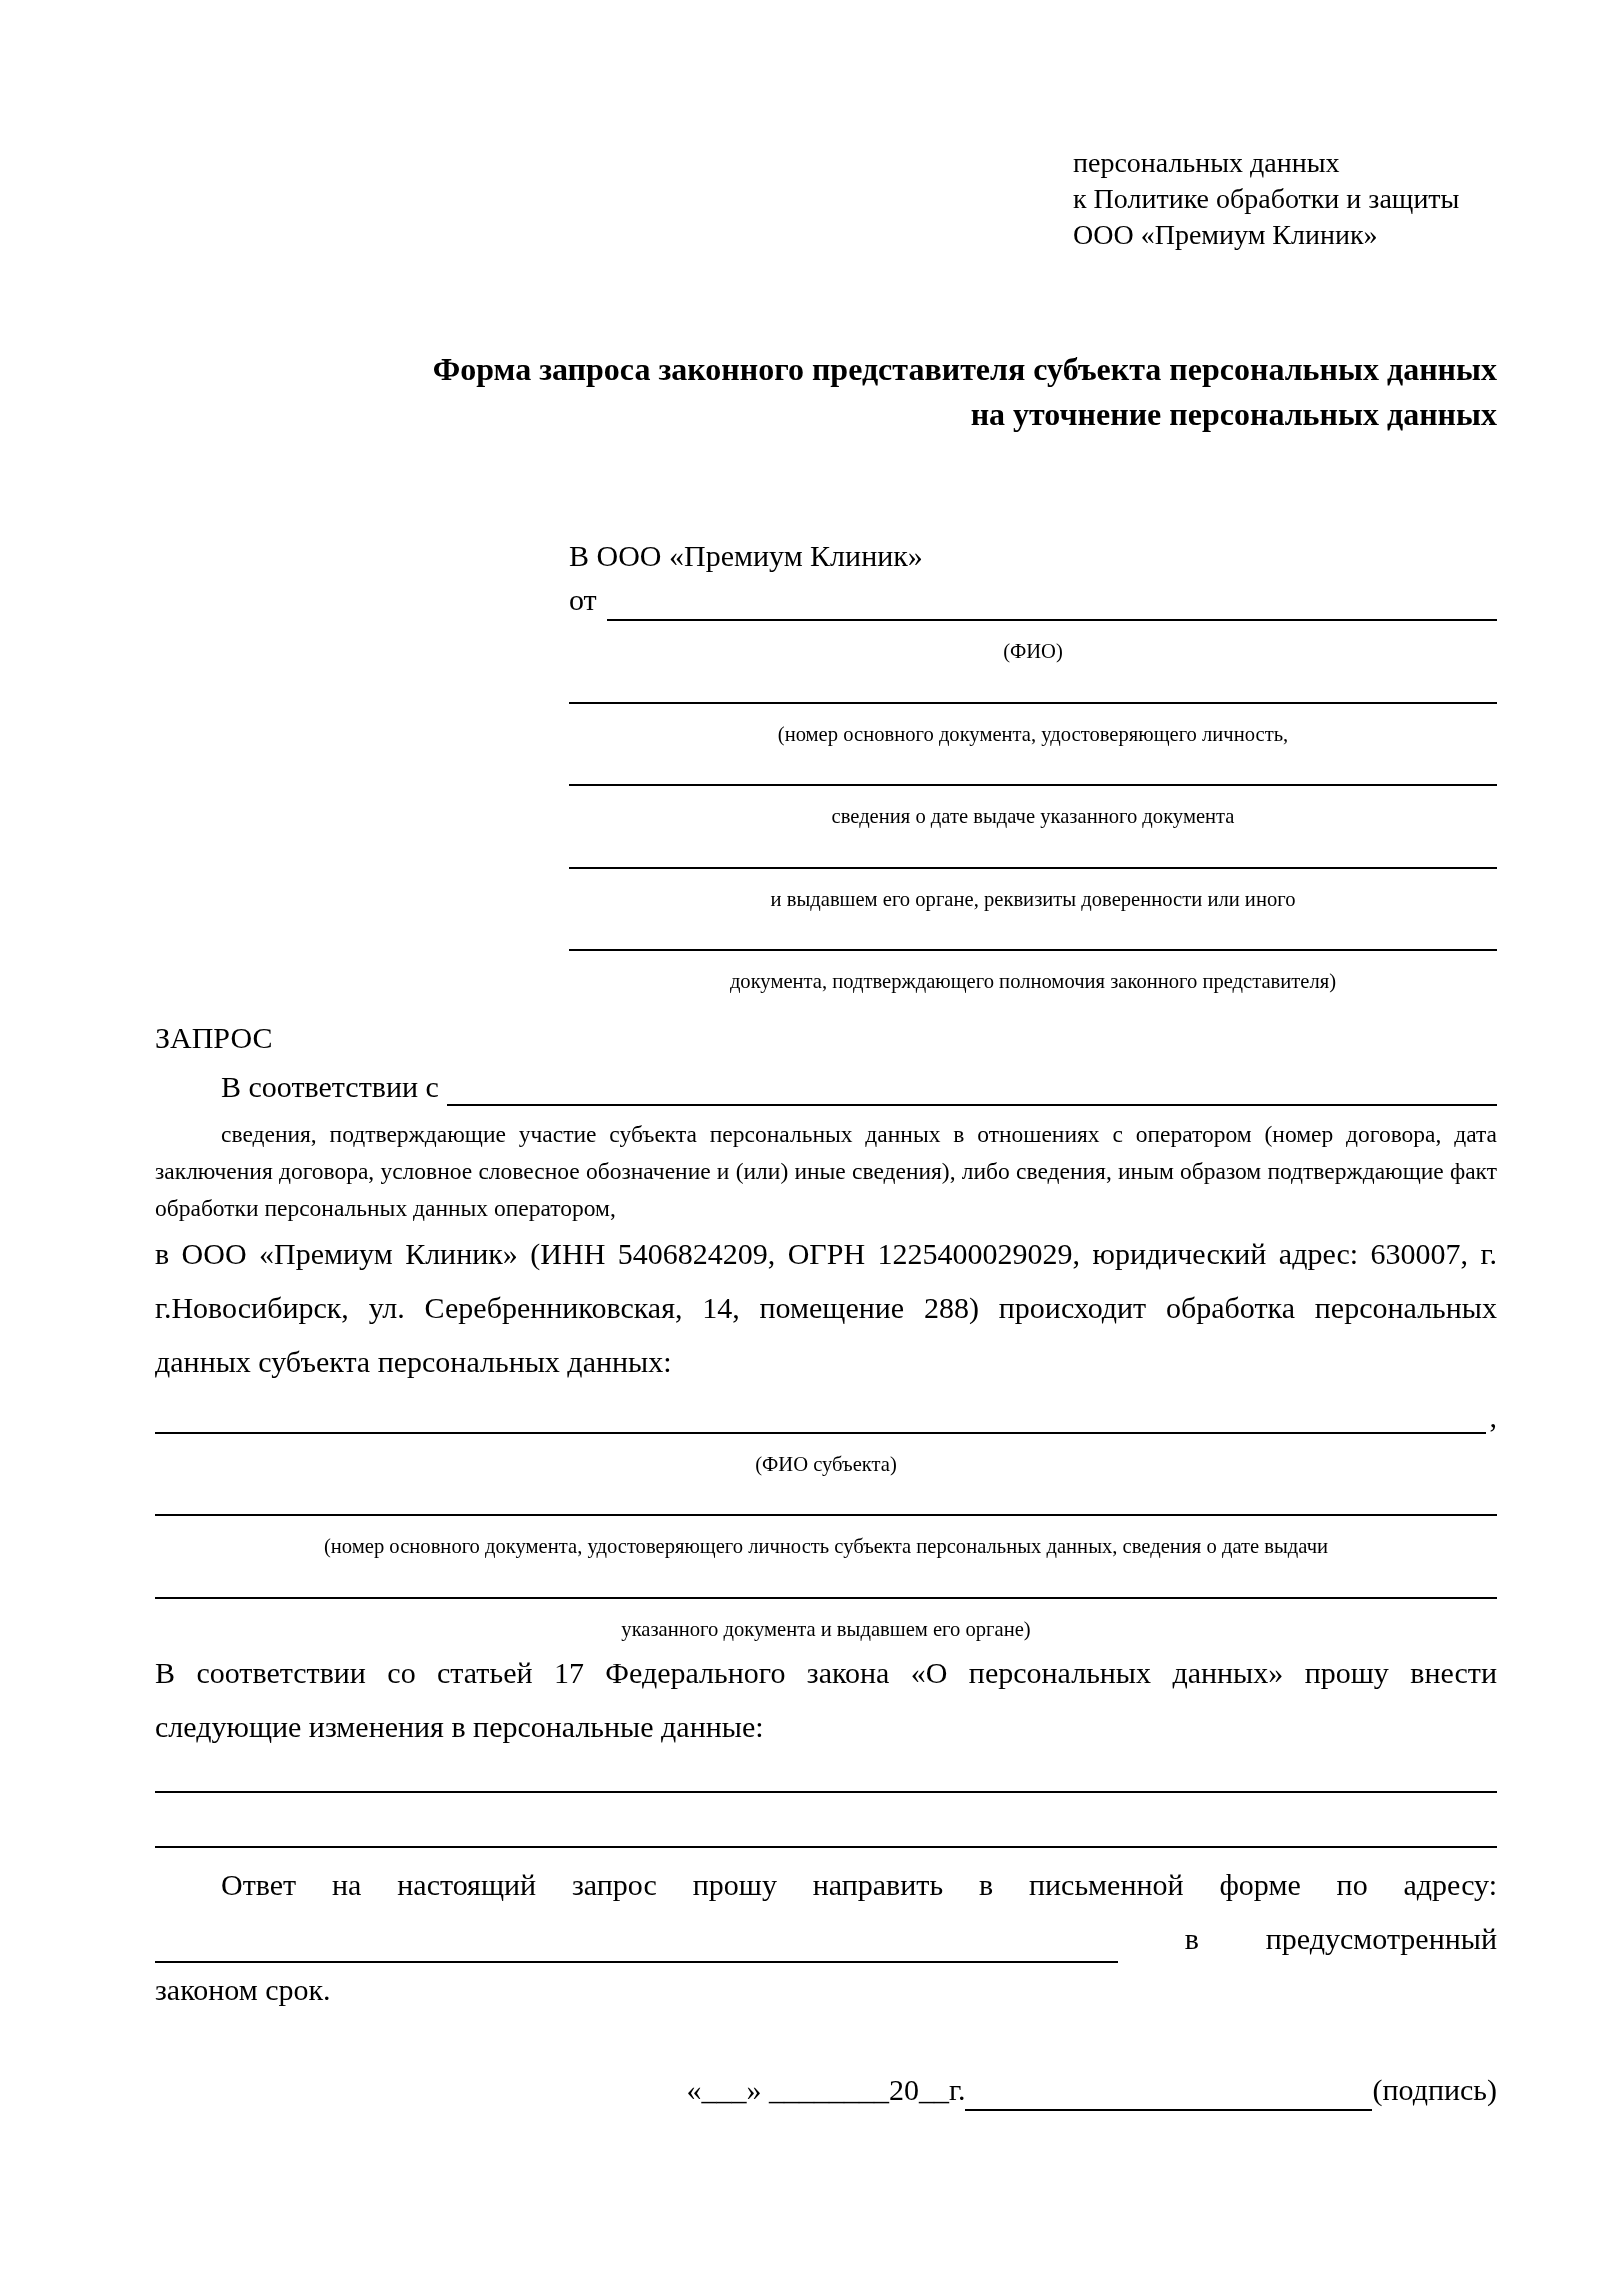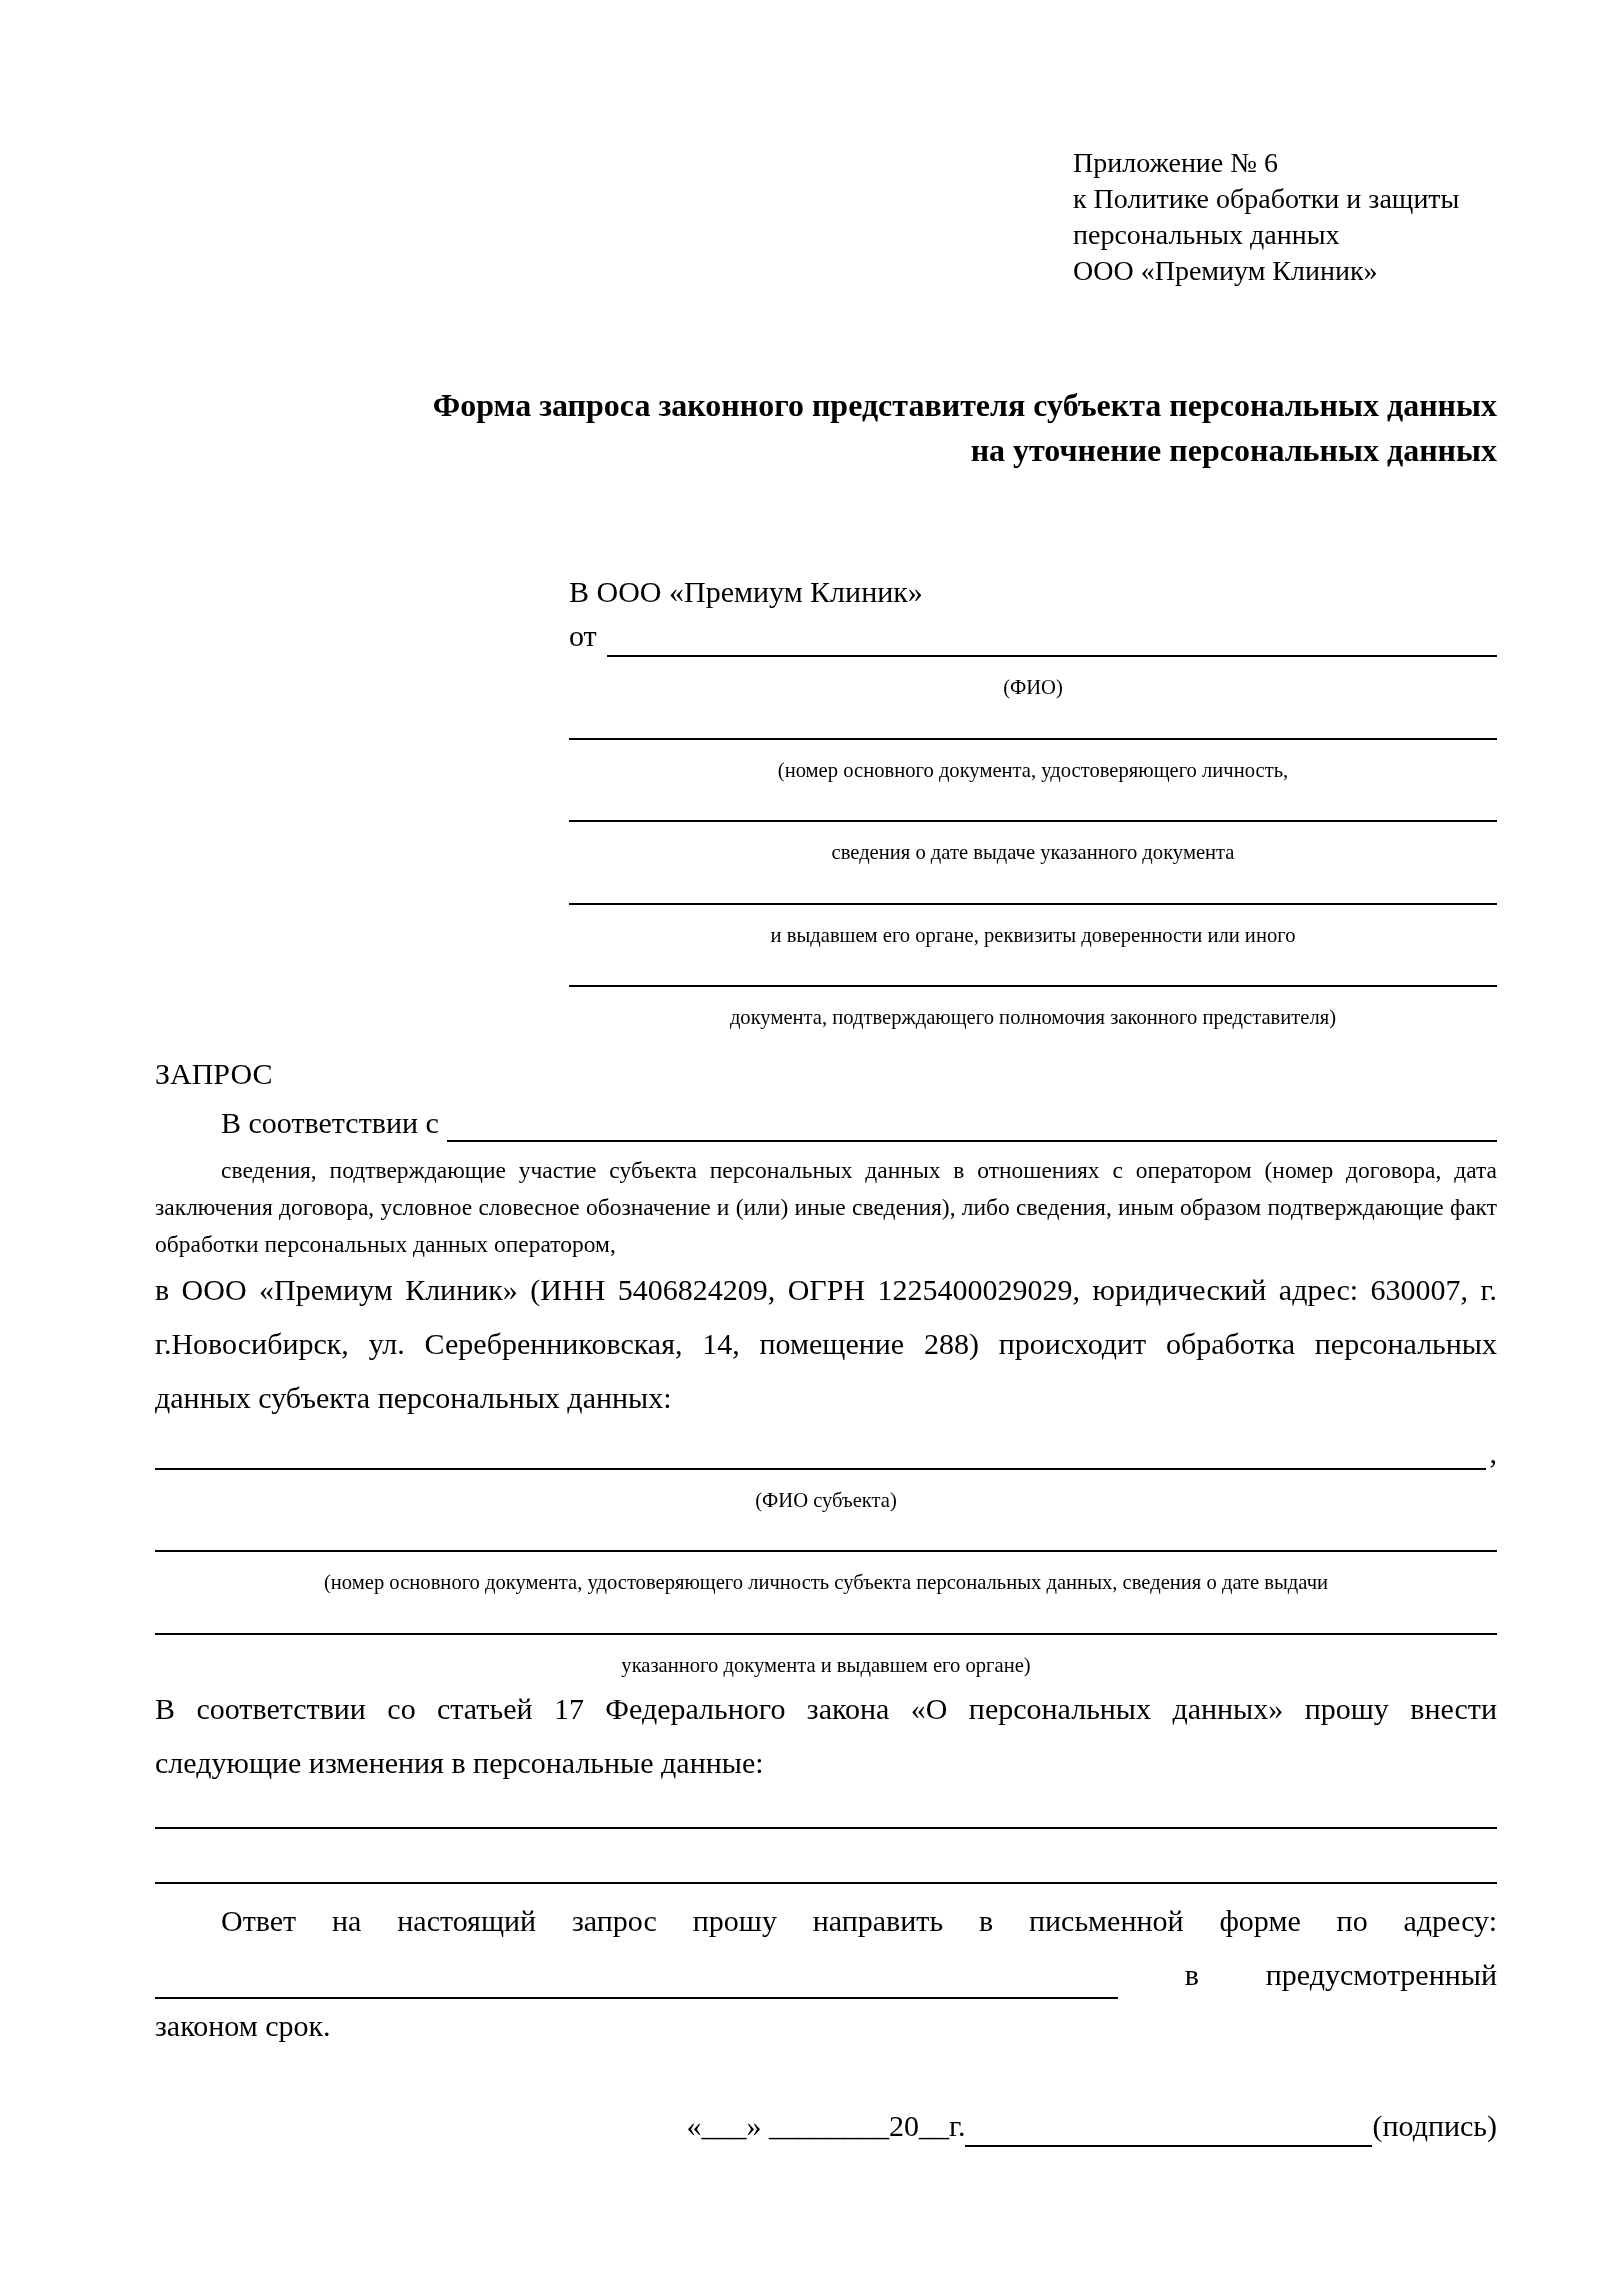--- a/index.html
+++ b/index.html
@@ -121,23 +121,22 @@
   .sig-group .fill { width: 407px; height: 37px; }
   .sig-group .sig-caption { white-space: nowrap; }
 </style>
 </head>
 <body>
 
 <div class="page">
   <div class="content">
 
     <div class="header-block">
-      <div>Приложение № 6</div>
+      <div>персональных данных</div>
       <div>к Политике обработки и защиты</div>
-      <div>персональных данных</div>
       <div>ООО «Премиум Клиник»</div>
     </div>
 
     <div class="title">
       <div>Форма запроса законного представителя субъекта персональных данных</div>
       <div>на уточнение персональных данных</div>
     </div>
 
     <div class="addressee">
       <div class="addr-to">В ООО «Премиум Клиник»</div>

